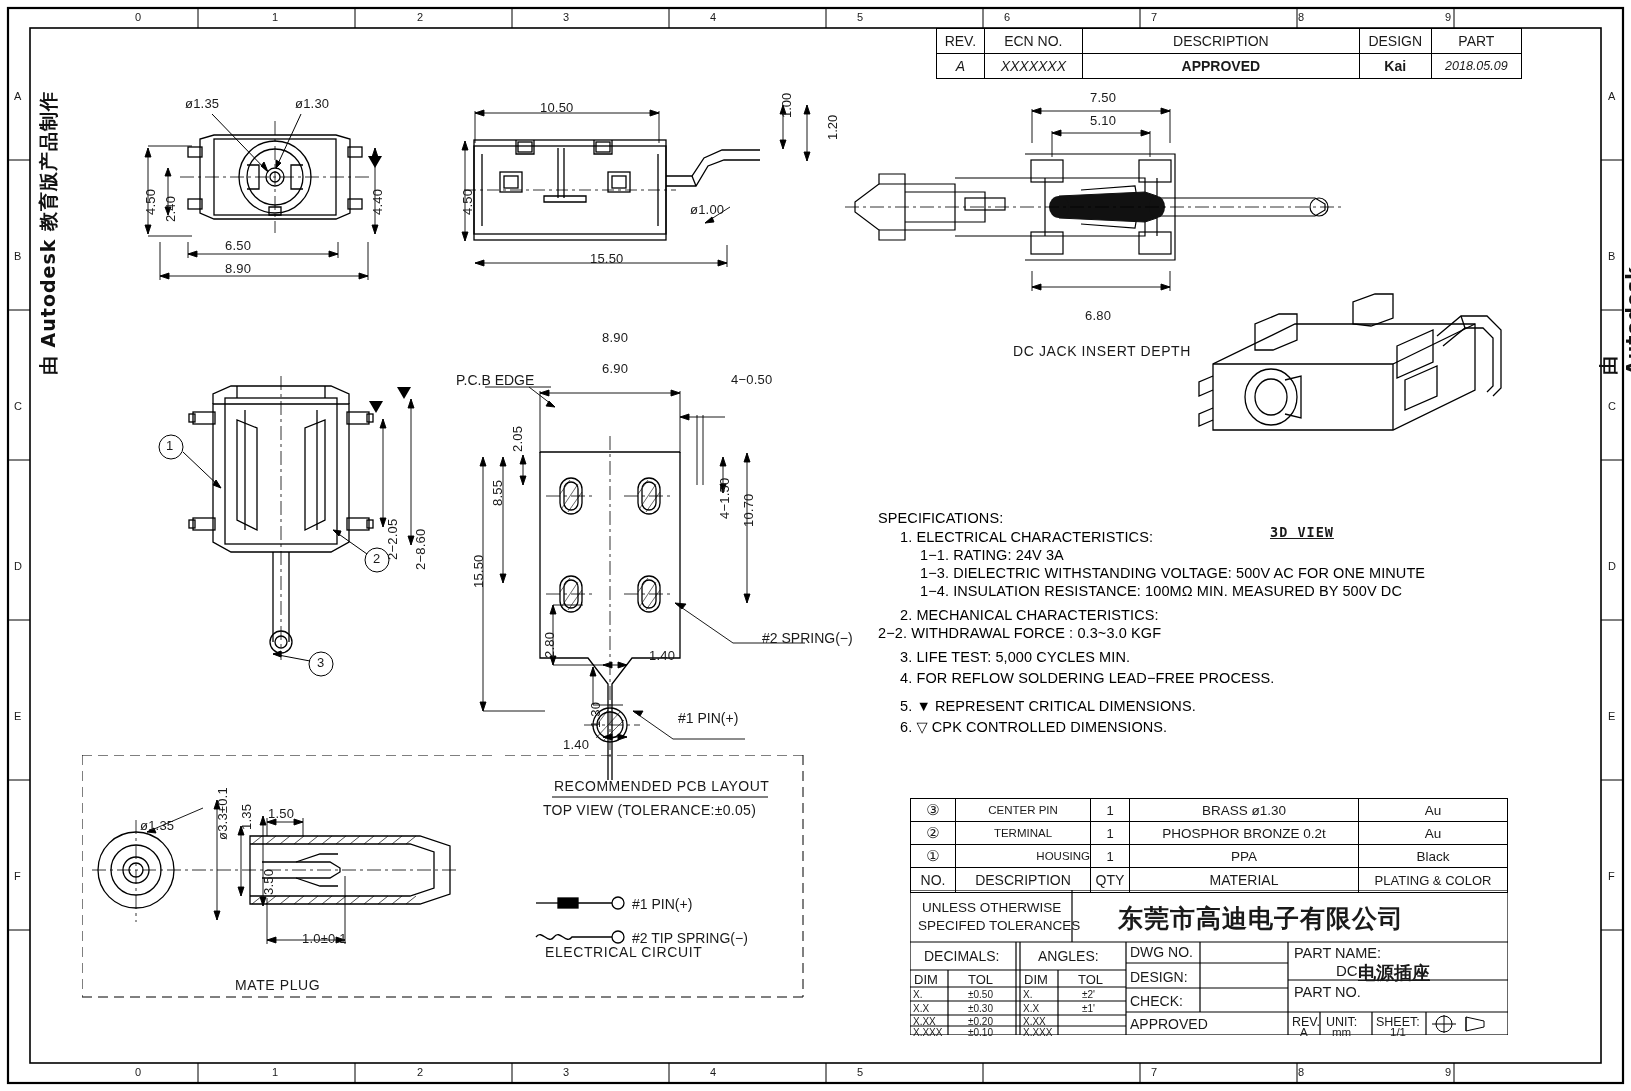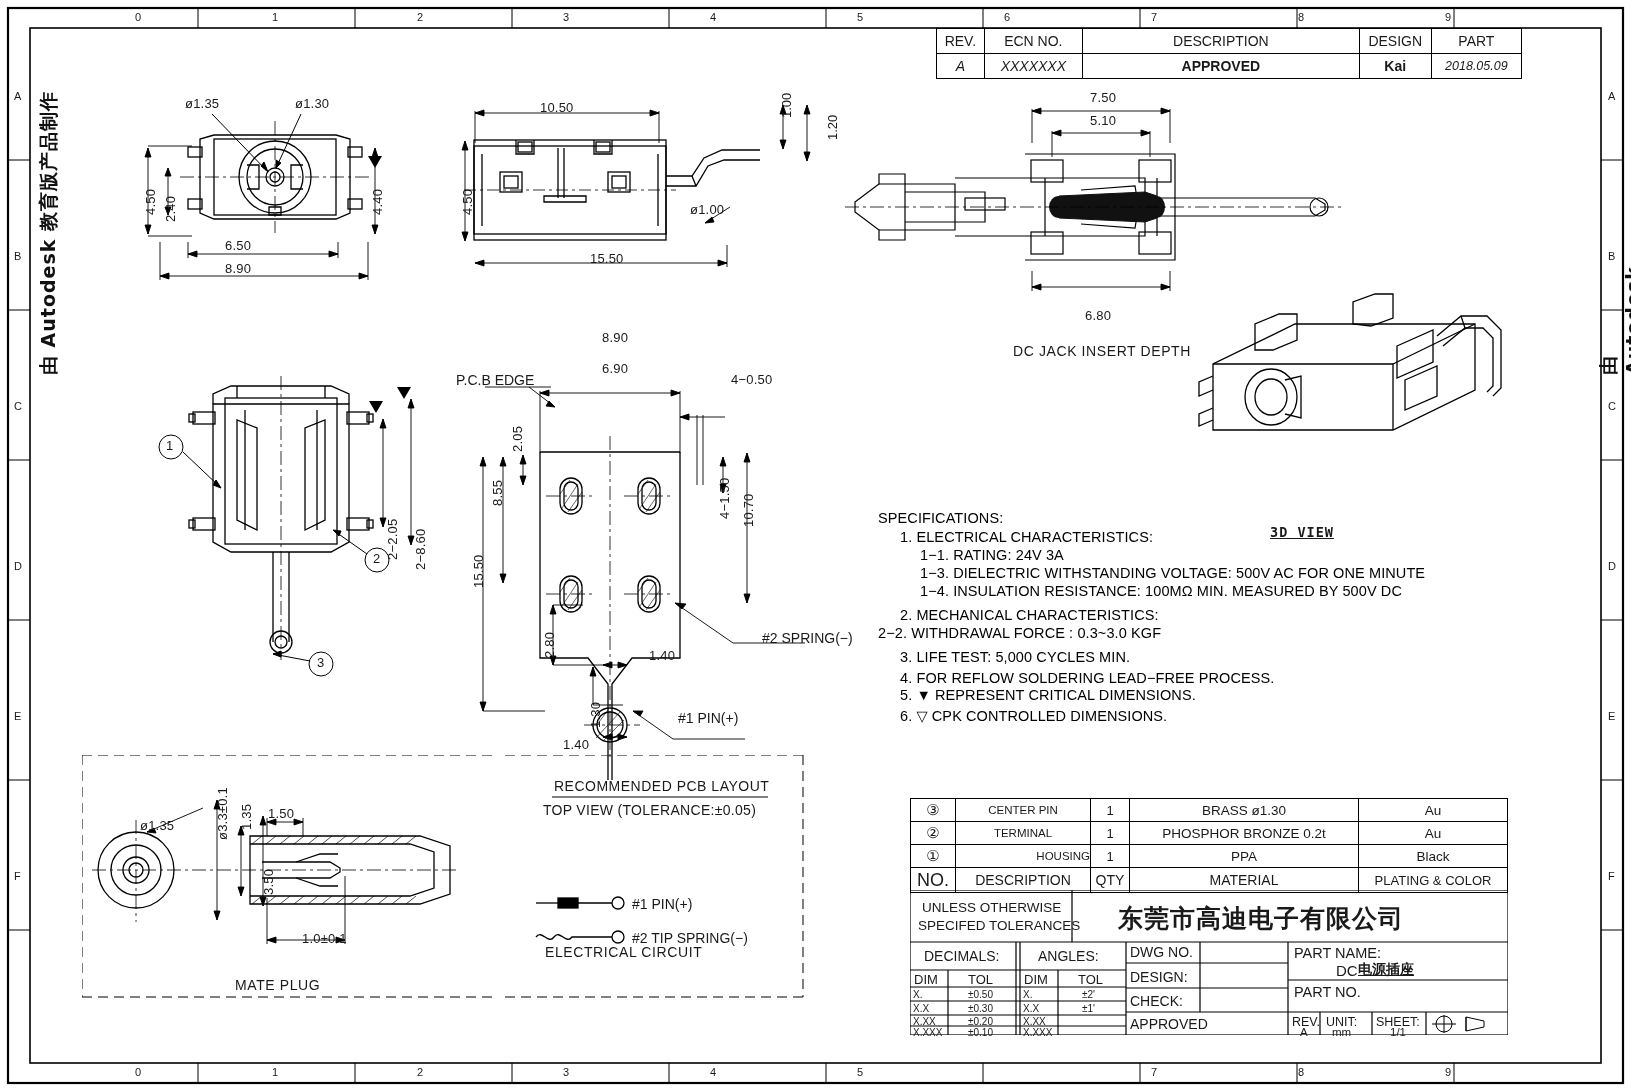--- a/index.html
+++ b/index.html
@@ -652,21 +652,21 @@
   <div class="abs" style="left:878px;top:510px;">
     <div class="spec" style="margin-left:0">SPECIFICATIONS:</div>
     <div class="spec" style="margin-left:22px;margin-top:3px">1. ELECTRICAL CHARACTERISTICS:</div>
     <div class="spec" style="margin-left:42px;margin-top:2px">1−1. RATING: 24V 3A</div>
     <div class="spec" style="margin-left:42px;margin-top:2px">1−3. DIELECTRIC WITHSTANDING VOLTAGE: 500V AC FOR ONE MINUTE</div>
     <div class="spec" style="margin-left:42px;margin-top:2px">1−4. INSULATION RESISTANCE: 100MΩ MIN. MEASURED BY 500V DC</div>
     <div class="spec" style="margin-left:22px;margin-top:8px">2. MECHANICAL CHARACTERISTICS:</div>
     <div class="spec" style="margin-top:2px">2−2. WITHDRAWAL FORCE : 0.3~3.0 KGF</div>
     <div class="spec" style="margin-left:22px;margin-top:8px">3. LIFE TEST: 5,000 CYCLES MIN.</div>
     <div class="spec" style="margin-left:22px;margin-top:5px">4. FOR REFLOW SOLDERING LEAD−FREE PROCESS.</div>
-    <div class="spec" style="margin-left:22px;margin-top:1px">5. ▼ REPRESENT CRITICAL DIMENSIONS.</div>
+    <div class="spec" style="margin-left:22px;margin-top:12px">5. ▼ REPRESENT CRITICAL DIMENSIONS.</div>
     <div class="spec" style="margin-left:22px;margin-top:5px">6. ▽ CPK CONTROLLED DIMENSIONS.</div>
   </div>
 
   <div class="abs" style="left:910px;top:798px;">
     <table class="grid" style="width:598px;">
       <tbody>
           <tr>
         <td style="width:44px;height:22px;font-size:15px;">③</td>
         <td style="width:134px;font-size:11.5px;">CENTER PIN</td>
         <td style="width:38px;font-size:13px;">1</td>
@@ -681,21 +681,21 @@
         <td style="font-size:13.5px;">Au</td>
       </tr>
       <tr>
         <td style="height:22px;font-size:15px;">①</td>
         <td style="font-size:11.5px;text-align:right;">HOUSING</td>
         <td style="font-size:13px;">1</td>
         <td style="font-size:13.5px;">PPA</td>
         <td style="font-size:13.5px;">Black</td>
       </tr>
       <tr>
-        <td style="height:24px;font-size:18px;">NO.</td>
+        <td style="height:24px;font-size:14px;">NO.</td>
         <td style="font-size:14px;">DESCRIPTION</td>
         <td style="font-size:14px;">QTY</td>
         <td style="font-size:14px;">MATERIAL</td>
         <td style="font-size:13px;">PLATING &amp; COLOR</td>
       </tr>
     </tbody>
       </table>
   </div>
 
   <div class="abs" style="left:910px;top:890px;width:598px;height:145px;">
@@ -772,21 +772,21 @@
     <div class="txt tiny" style="left:58px;top:137px">±0.10</div>
     <div class="txt tiny" style="left:113px;top:137px">X.XXX</div>
 
     <div class="txt" style="left:220px;top:54px;font-size:14px">DWG NO.</div>
     <div class="txt" style="left:220px;top:79px;font-size:14px">DESIGN:</div>
     <div class="txt" style="left:220px;top:103px;font-size:14px">CHECK:</div>
     <div class="txt" style="left:220px;top:126px;font-size:14px">APPROVED</div>
 
     <div class="txt" style="left:384px;top:55px;font-size:14.5px">PART NAME:</div>
     <div class="txt" style="left:426px;top:72px;font-size:15px">DC</div>
-    <div class="txt cn" style="left:448px;top:71px;font-size:14px;text-decoration:underline">电源插座</div>
+    <div class="txt cn" style="left:448px;top:71px;font-size:18px;text-decoration:underline">电源插座</div>
     <div class="txt" style="left:384px;top:94px;font-size:14.5px">PART NO.</div>
 
     <div class="txt" style="left:382px;top:125px;font-size:12.5px">REV.</div>
     <div class="txt" style="left:390px;top:136px;font-size:11.5px">A</div>
     <div class="txt" style="left:416px;top:125px;font-size:12.5px">UNIT:</div>
     <div class="txt" style="left:422px;top:136px;font-size:11.5px">mm</div>
     <div class="txt" style="left:466px;top:125px;font-size:12.5px">SHEET:</div>
     <div class="txt" style="left:480px;top:136px;font-size:11.5px">1/1</div>
   </div>
 

